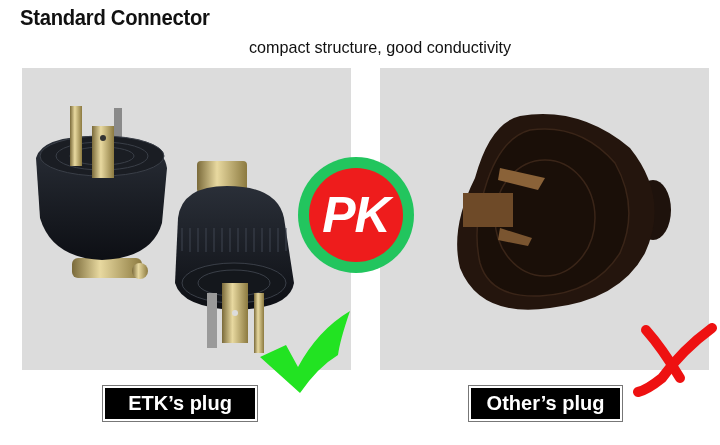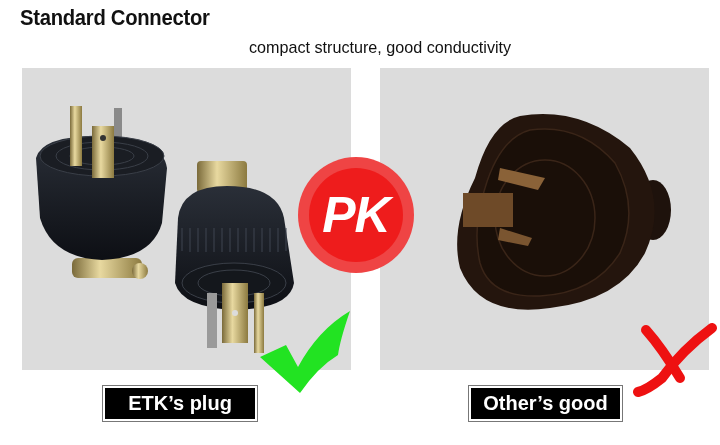--- a/index.html
+++ b/index.html
@@ -6,21 +6,21 @@
   body { width:720px; height:445px; position:relative; overflow:hidden; font-family:"Liberation Sans", sans-serif; }
   .title { position:absolute; left:20px; top:5px; font-size:22px; font-weight:bold; color:#111; letter-spacing:-0.3px; transform:scaleX(0.92); transform-origin:left; }
   .subtitle { position:absolute; left:249px; top:38px; font-size:17px; color:#111; transform:scaleX(0.95); transform-origin:left; }
   .panel { position:absolute; top:68px; height:302px; background:#dcdcdc; }
   .panel.left { left:22px; width:329px; }
   .panel.right { left:380px; width:329px; }
   .panel svg { position:absolute; left:0; top:0; }
   .label-box { position:absolute; top:386px; height:35px; background:#000; border:2px solid #fff; outline:1.5px solid #777; box-sizing:border-box; color:#fff; font-weight:bold; font-size:20px; display:flex; align-items:center; justify-content:center; }
   .label-box.left { left:103px; width:154px; }
   .label-box.right { left:469px; width:153px; }
-  .pk { position:absolute; left:298px; top:157px; width:116px; height:116px; border-radius:50%; background:#ef4444; display:flex; align-items:center; justify-content:center; }
+  .pk { position:absolute; left:298px; top:157px; width:116px; height:116px; border-radius:50%; background:#22c55e; display:flex; align-items:center; justify-content:center; }
   .pk-inner { width:94px; height:94px; border-radius:50%; background:#ee1c1c; display:flex; align-items:center; justify-content:center; color:#fff; font-weight:bold; font-style:italic; font-size:50px; letter-spacing:-1px; }
   .mark { position:absolute; }
 </style>
 </head>
 <body>
 
 <div class="title">Standard Connector</div>
 <div class="subtitle">compact structure, good conductivity</div>
 
 <div class="panel left">
@@ -95,13 +95,13 @@
 <svg class="mark" style="left:258px; top:305px;" width="96" height="90" viewBox="0 0 96 90">
   <path d="M2 52 L28 40 L40 62 Q60 25 92 6 Q82 35 80 50 Q60 62 42 88 Z" fill="#22e322"></path>
 </svg>
 
 <svg class="mark" style="left:632px; top:320px;" width="86" height="78" viewBox="0 0 86 78">
   <path d="M14 10 Q30 28 48 58" stroke="#ee1111" stroke-width="10" stroke-linecap="round" fill="none"></path>
   <path d="M80 8 Q50 30 30 58 Q15 70 6 72" stroke="#ee1111" stroke-width="10" stroke-linecap="round" fill="none"></path>
 </svg>
 
 <div class="label-box left">ETK’s plug</div>
-<div class="label-box right">Other’s good</div>
+<div class="label-box right">Other’s plug</div>
 
 </body></html>

